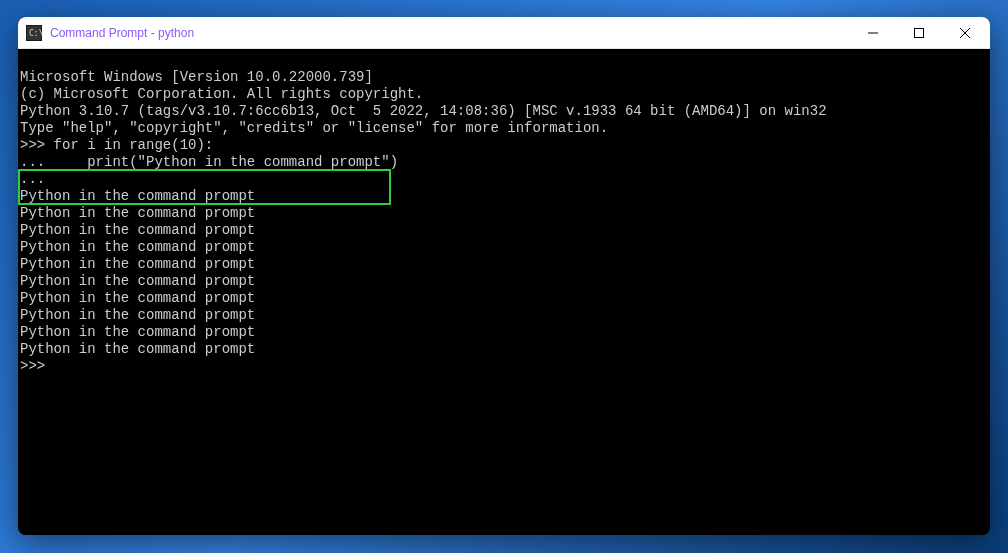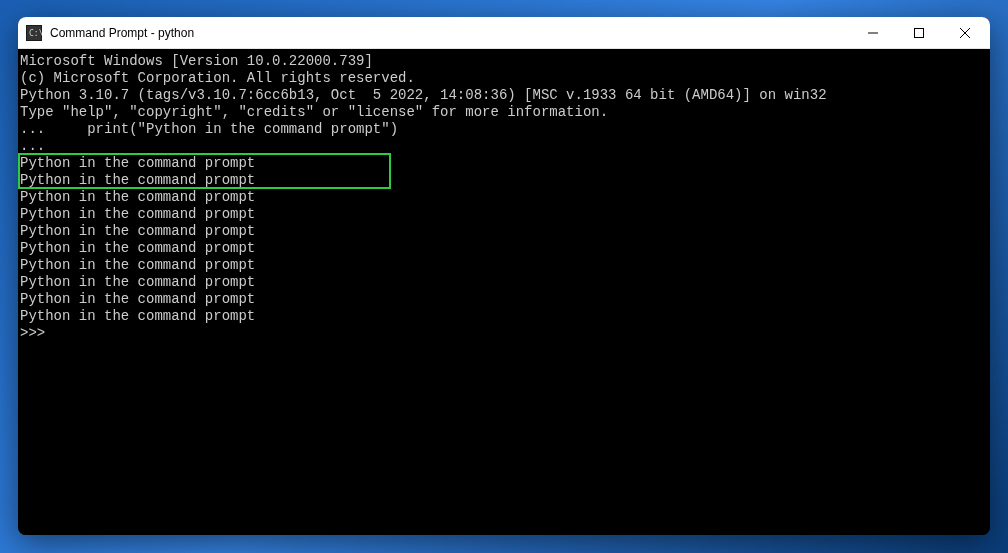--- a/index.html
+++ b/index.html
@@ -35,21 +35,21 @@
     .titlebar-icon {
       width: 16px;
       height: 16px;
       margin-right: 8px;
       display: inline-flex;
       align-items: center;
       justify-content: center;
     }
     .titlebar-title {
       font-size: 12px;
-      color: #000000;
+      color: #8b5cf6;
       flex: 1;
     }
     .window-btn {
       width: 46px;
       height: 32px;
       display: flex;
       align-items: center;
       justify-content: center;
       color: #000;
       font-size: 10px;
@@ -57,20 +57,21 @@
     .terminal {
       flex: 1;
       background: #000;
       padding: 4px 2px;
       font-family: Consolas, "Courier New", monospace;
       font-size: 14px;
       line-height: 17px;
       color: #cccccc;
       overflow: hidden;
       position: relative;
+      margin-top: 16px;
     }
     .line { white-space: pre; }
     .highlight-box {
       border: 2px solid #2ecc40;
       position: absolute;
       pointer-events: none;
     }
   </style>
 </head>
 <body>
@@ -97,24 +98,25 @@
     </div>
     <div class="window-btn close">
       <svg width="10" height="10" viewBox="0 0 10 10">
           <line x1="0" y1="0" x2="10" y2="10" stroke="#000" stroke-width="1"></line>
           <line x1="10" y1="0" x2="0" y2="10" stroke="#000" stroke-width="1"></line>
         </svg>
     </div>
   </div>
   <div class="terminal" id="terminal">
       <div class="line">Microsoft Windows [Version 10.0.22000.739]</div>
-      <div class="line">(c) Microsoft Corporation. All rights reserved.</div>
+      <div class="line">(c) Microsoft Corporation. All rights copyright.</div>
       <div class="line"></div>
       <div class="line">Python 3.10.7 (tags/v3.10.7:6cc6b13, Oct  5 2022, 14:08:36) [MSC v.1933 64 bit (AMD64)] on win32</div>
       <div class="line">Type "help", "copyright", "credits" or "license" for more information.</div>
+      <div class="line">&gt;&gt;&gt; for i in range(10):</div>
       <div class="line">...     print("Python in the command prompt")</div>
       <div class="line">...</div>
       <div class="line">Python in the command prompt</div>
       <div class="line">Python in the command prompt</div>
       <div class="line">Python in the command prompt</div>
       <div class="line">Python in the command prompt</div>
       <div class="line">Python in the command prompt</div>
       <div class="line">Python in the command prompt</div>
       <div class="line">Python in the command prompt</div>
       <div class="line">Python in the command prompt</div>

